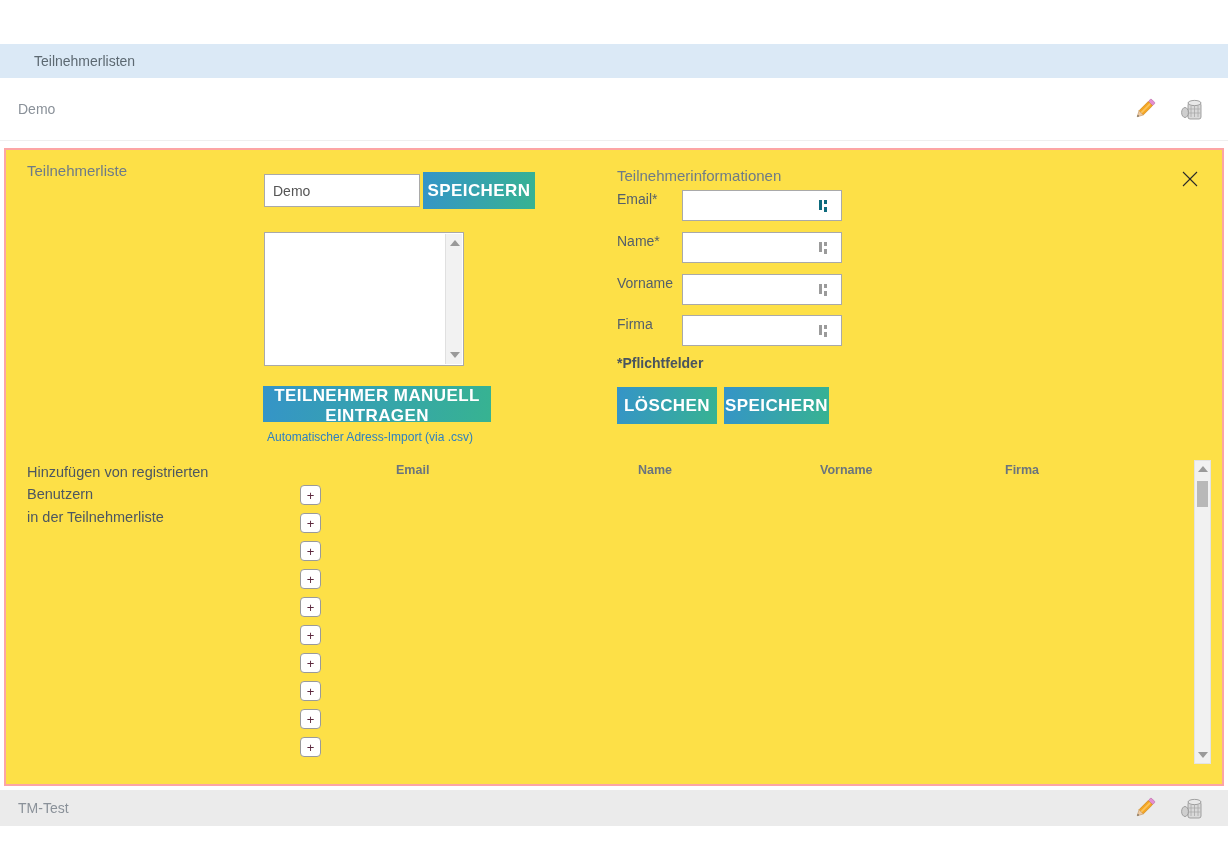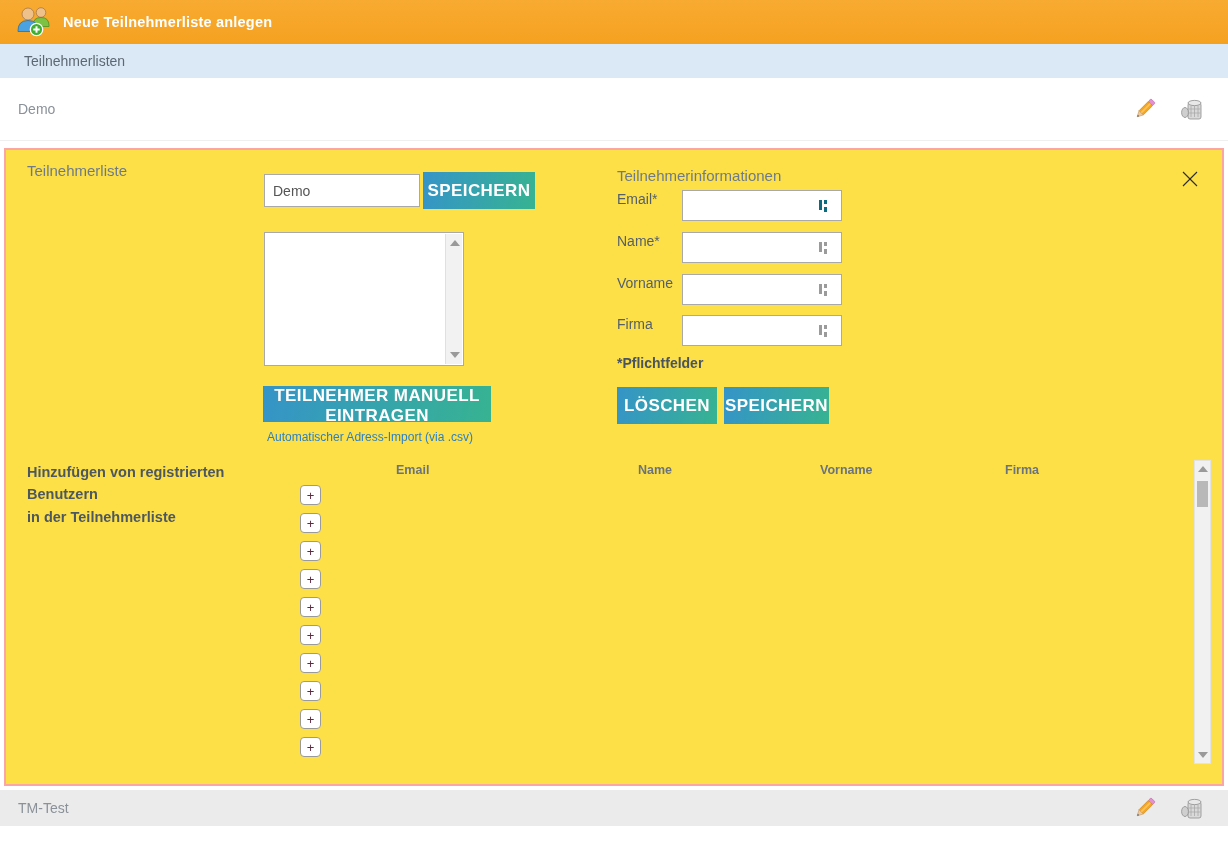--- a/index.html
+++ b/index.html
@@ -8,21 +8,21 @@
   .app { position: relative; width: 1228px; height: 847px; overflow: hidden; background:#fff; }
 
   
   .topbar { position:absolute; top:0; left:0; width:1228px; height:44px;
     background: linear-gradient(#f8ab31,#f5a120);
     display:flex; align-items:center; padding-left:16px; }
   .topbar .title { color:#fff; font-size:14.5px; font-weight:bold; margin-left:10px; letter-spacing:.2px; }
 
   
   .subbar { position:absolute; top:44px; left:0; width:1228px; height:34px;
-    background:#dbe9f6; display:flex; align-items:center; padding-left:24px; }
+    background:#dbe9f6; display:flex; align-items:center; padding-left:34px; }
   .subbar .stitle { color:#5d6972; font-size:14px; }
 
   
   .list-row { position:absolute; left:0; width:1228px; display:flex; align-items:center;
     padding:0 18px; }
   .list-row .row-name { color:#8a9199; font-size:14px; }
   .row-icons { margin-left:auto; display:flex; align-items:center; gap:20px; padding-right:6px; }
   .icon-btn { background:none; border:none; cursor:pointer; width:26px; height:26px; padding:0; }
   .row-top { top:78px; height:63px; background:#fff; border-bottom:1px solid #efefef; }
   .row-bottom { top:790px; height:36px; background:#ebebeb; }
@@ -69,21 +69,21 @@
   .fill-icon .b3 { left:5px; top:9px; height:5px; }
   .fill-icon.accent span { background:#0e6b7d; }
 
   .required-note { position:absolute; left:611px; top:205px; color:#49545f; font-size:14px; font-weight:600; }
 
   .close-btn { position:absolute; left:1172px; top:18px; width:24px; height:24px;
     background:none; border:none; cursor:pointer; padding:0; }
 
   
   .caption { position:absolute; left:21px; top:311px; width:250px;
-    color:#4d5760; font-size:14.5px; line-height:1.55;font-weight:bold; }
+    color:#4d5760; font-size:14.5px; line-height:1.55; }
   .col-head { position:absolute; top:313px; color:#6b747d; font-size:12.5px; font-weight:bold; }
   #col-email   { left:351px;margin-left:39px; }
   #col-name    { left:632px; }
   #col-vorname { left:814px; }
   #col-firma   { left:999px; }
 
   .add-col { position:absolute; left:294px; top:335px; display:flex; flex-direction:column; gap:8px; }
   .add-btn { width:21px; height:20px; background:#fff; border:1px solid #9a9a9a; border-radius:4px;
     color:#5d2a3f; font-size:13px; line-height:1; cursor:pointer; padding:0;
     font-family:"Liberation Sans",sans-serif; }
@@ -92,34 +92,20 @@
     background:#f1f1f1; border:1px solid #e3e3e3; }
   .table-scrollbar .thumb { position:absolute; left:2px; top:20px; width:11px; height:26px; background:#b8b8b8; }
   .table-scrollbar .tri-up { left:3px; top:5px; }
   .table-scrollbar .tri-down { left:3px; bottom:5px; }
 </style>
 </head>
 <body>
 
 <div class="app">
 
-  <header class="topbar">
-    <span>
-      <svg width="37" height="33" viewBox="0 0 37 33">
-        <circle cx="25" cy="8.5" r="4.8" fill="#eec08a" stroke="#a87748" stroke-width="0.8"></circle>
-        <path d="M17 21.5 q0 -8 8 -8 q8 0 8 8 l0 1 -16 0 z" fill="#7dc242" stroke="#4f8f1f" stroke-width="0.8"></path>
-        <circle cx="12" cy="10" r="6" fill="#eec08a" stroke="#a87748" stroke-width="0.8"></circle>
-        <path d="M2 26.5 q0 -10 10 -10 q10 0 10 10 l0 1 -20 0 z" fill="#4aa3e0" stroke="#2b6ea8" stroke-width="0.8"></path>
-        <circle cx="20.5" cy="25.5" r="6.2" fill="#3fae31" stroke="#ffffff" stroke-width="1.3"></circle>
-        <rect x="17.3" y="24.5" width="6.4" height="2" fill="#fff"></rect>
-        <rect x="19.5" y="22.3" width="2" height="6.4" fill="#fff"></rect>
-      </svg>
-    </span>
-    <span class="title">Neue Teilnehmerliste anlegen</span>
-  </header>
 
   <div class="subbar">
     <span class="stitle">Teilnehmerlisten</span>
   </div>
 
   <div class="list-row row-top">
     <span class="row-name">Demo</span>
     <span class="row-icons">
       <button class="icon-btn">
         <svg width="26" height="26" viewBox="0 0 26 26">

